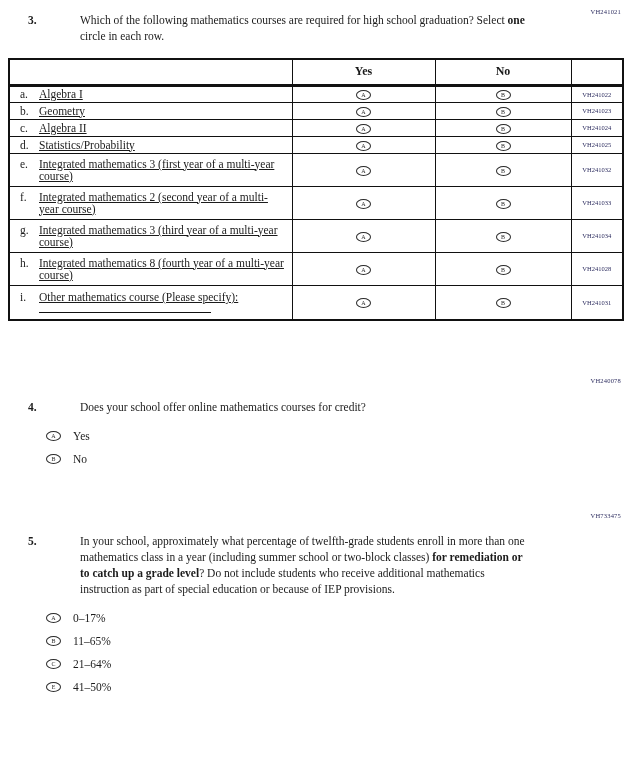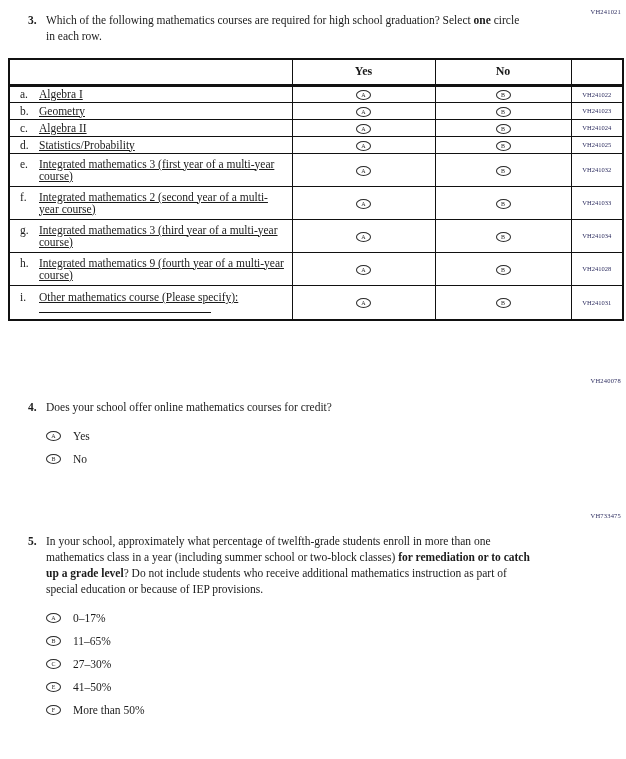--- a/index.html
+++ b/index.html
@@ -8,21 +8,21 @@
     position:relative; width:626px; height:759px; background:#ffffff;
     color:#1b1b1b; overflow:hidden; margin:0 auto;
   }
   .vh-code {
     position:absolute; right:5px; font-size:6.5px; color:#2e2e60;
     font-family:"Liberation Serif","DejaVu Serif",serif; letter-spacing:0.2px;
   }
   .question { position:absolute; left:28px; font-size:11.5px; line-height:16px; }
   .qrow { display:flex; }
   .qnum { font-weight:bold; width:18px; flex:none; }
-  .qtext { flex:1; }
+  .qtext { flex:1;margin-left:34px; }
   b.inline { font-weight:bold; }
 
   
   table.q3t {
     position:absolute; top:58px; left:8px; width:614px;
     border-collapse:collapse; table-layout:fixed;
     font-size:11.5px;
   }
   table.q3t col.c1 { width:283px; }
   table.q3t col.c2 { width:143px; }
@@ -160,21 +160,21 @@
             </div>
           </td>
         <td class="bub"><span class="bubble">A</span></td>
         <td class="bub"><span class="bubble">B</span></td>
         <td class="codecell">VH241034</td>
       </tr>
       <tr class="tall">
         <td class="lblcell">
             <div class="lblflex">
               <span class="rletter">h.</span>
-              <span class="rtext">Integrated mathematics 9 (fourth year of a multi-year course)</span>
+              <span class="rtext">Integrated mathematics 8 (fourth year of a multi-year course)</span>
             </div>
           </td>
         <td class="bub"><span class="bubble">A</span></td>
         <td class="bub"><span class="bubble">B</span></td>
         <td class="codecell">VH241028</td>
       </tr>
       <tr class="last">
         <td class="lblcell">
           <div class="lblflex">
             <span class="rletter">i.</span>
@@ -221,26 +221,22 @@
       <div class="opt">
         <span class="bubble">A</span>
         <span class="olabel">0–17%</span>
       </div>
       <div class="opt">
         <span class="bubble">B</span>
         <span class="olabel">11–65%</span>
       </div>
       <div class="opt">
         <span class="bubble">C</span>
-        <span class="olabel">27–30%</span>
+        <span class="olabel">21–64%</span>
       </div>
       <div class="opt">
         <span class="bubble">E</span>
         <span class="olabel">41–50%</span>
       </div>
-      <div class="opt">
-        <span class="bubble">F</span>
-        <span class="olabel">More than 50%</span>
-      </div>
     </div>
   </div>
 
 </div>
 
 </body></html>

